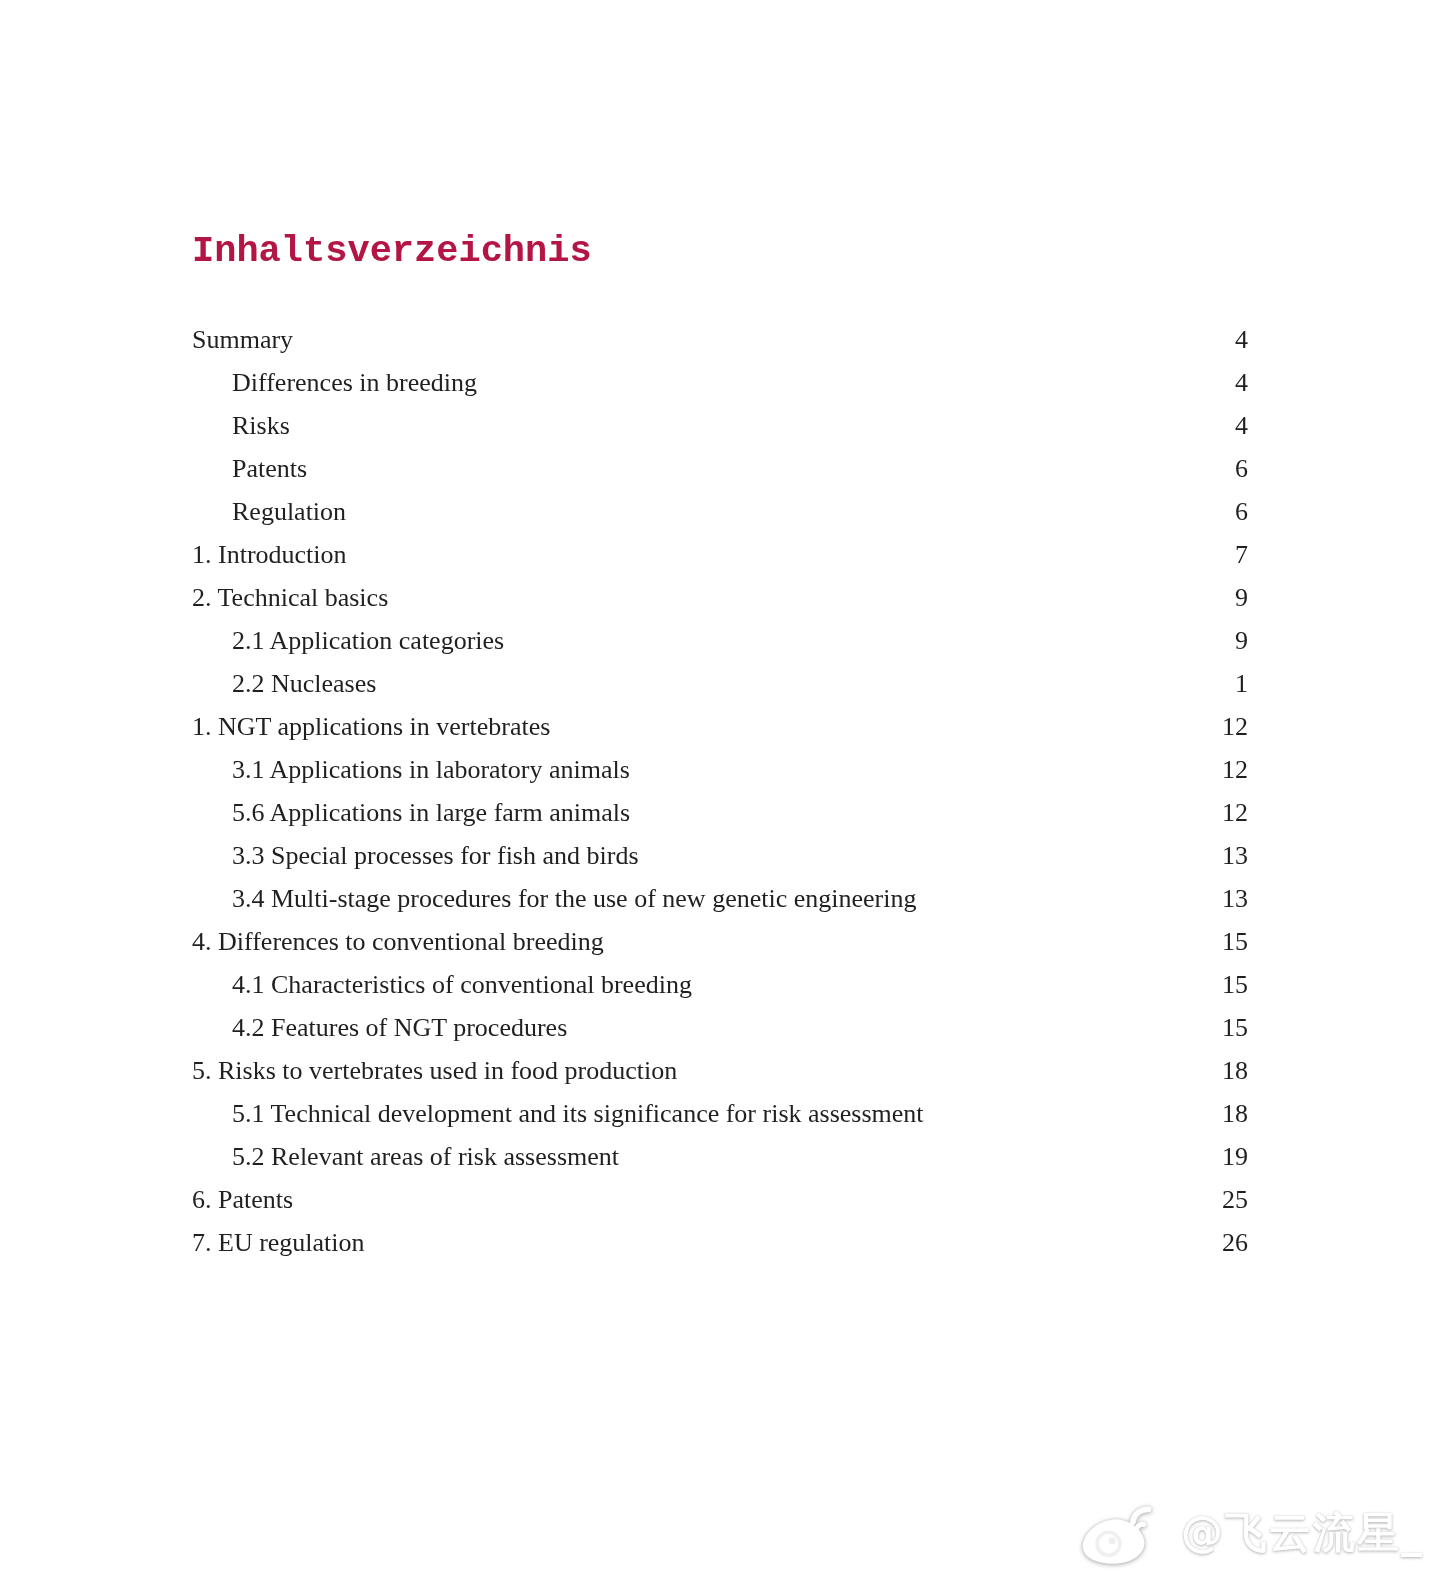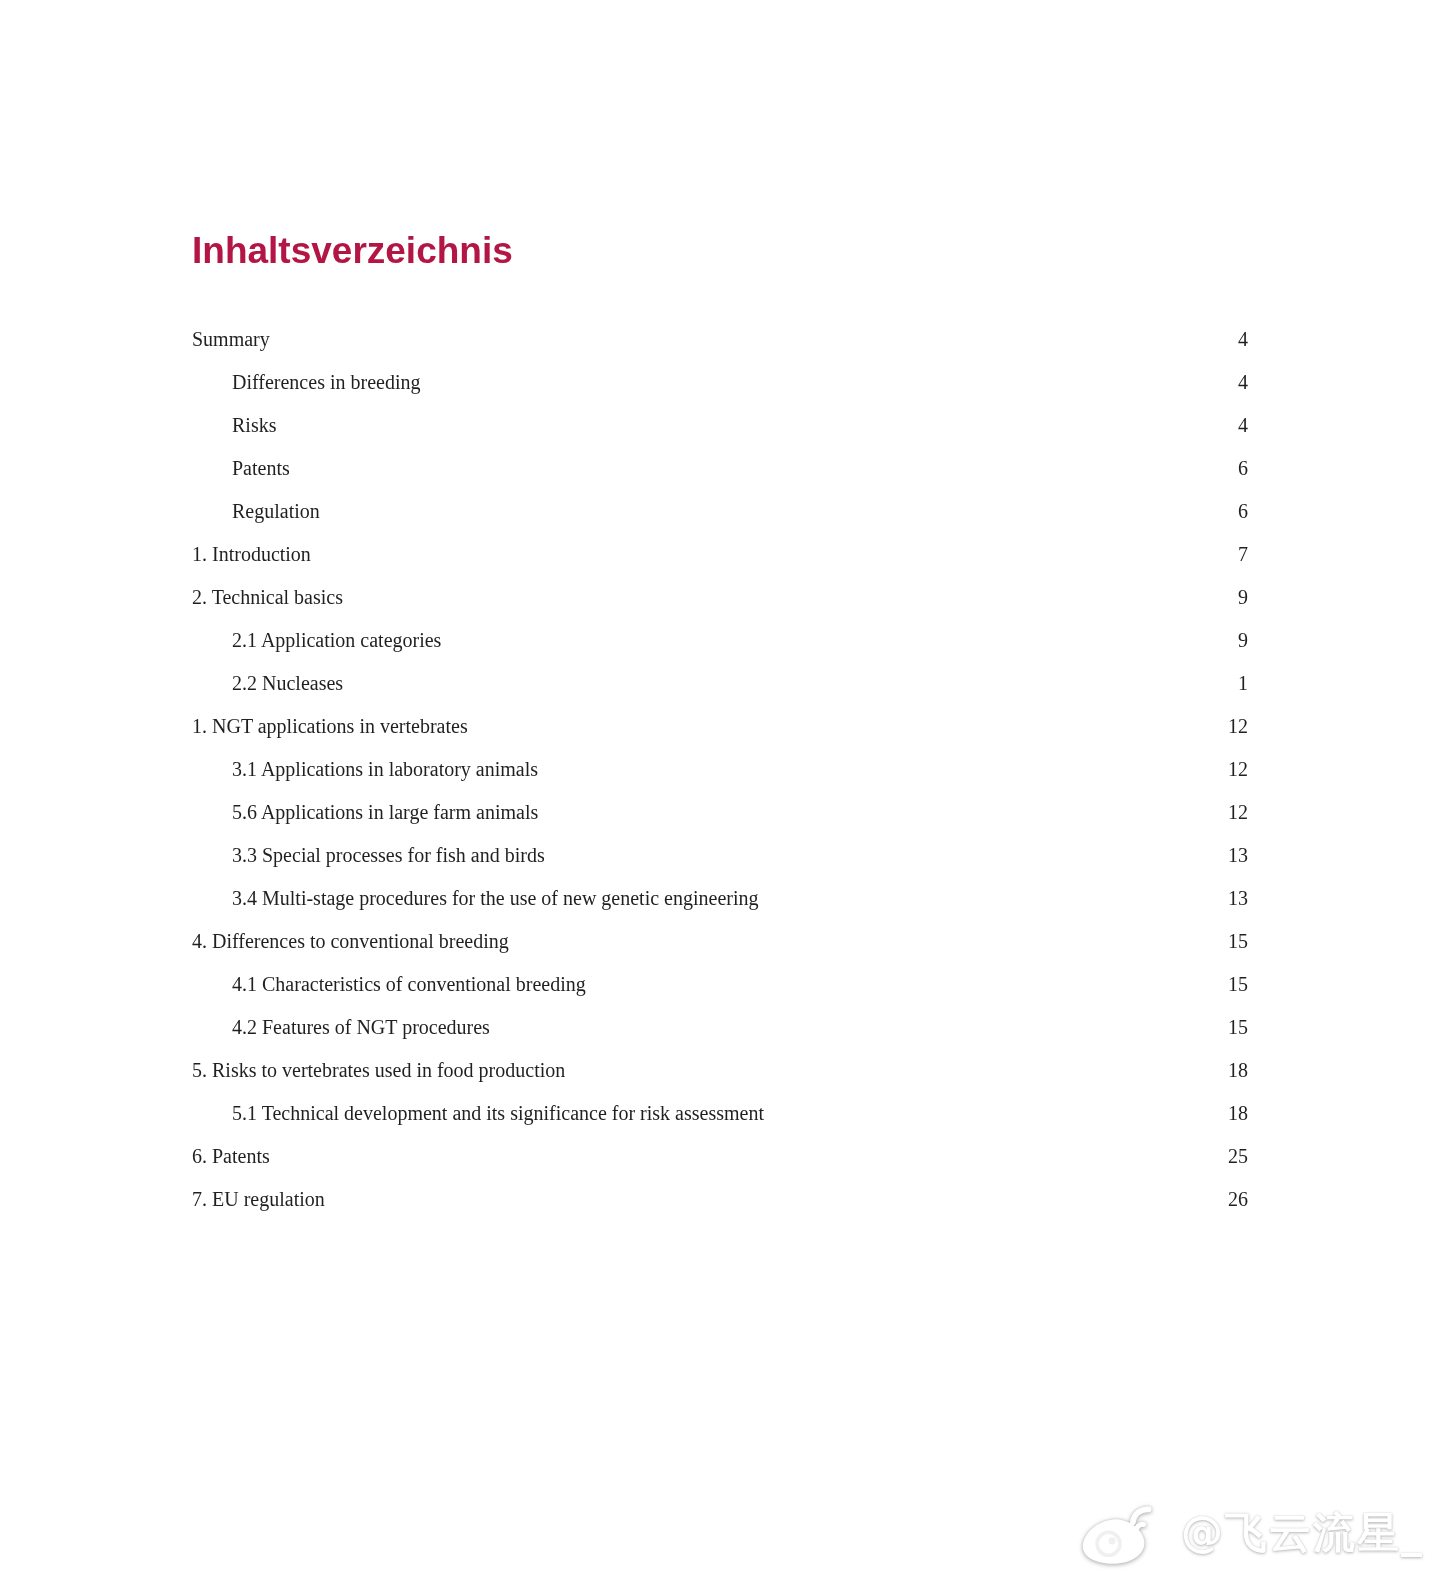--- a/index.html
+++ b/index.html
@@ -13,38 +13,38 @@
     height: 1574px;
     background: #ffffff;
     overflow: hidden;
     font-family: "Liberation Serif", "DejaVu Serif", serif;
   }
   .title {
     position: absolute;
     left: 192px;
     top: 230px;
     margin: 0;
-    font-family: Liberation Sans, sans-serif;
+    font-family: Liberation Mono, monospace;
     font-weight: 700;
     font-size: 37px;
     letter-spacing: 0px;
     color: var(--accent, #b31645);
   }
   .toc {
     position: absolute;
     left: 192px;
     top: 318px;
     width: 1056px;
   }
   .toc-row {
     display: flex;
     align-items: flex-end;
     height: 43px;
     line-height: 43px;
-    font-size: 20px;
+    font-size: 26px;
     color: var(--ink, #211f20);
     font-variant-numeric: oldstyle-nums;
   }
   .toc-row.indent-1 .toc-label {
     padding-left: 40px;
   }
   .toc-label {
     flex: 1 1 auto;
     white-space: nowrap;
     overflow: hidden;
@@ -173,20 +173,24 @@
   <div class="toc-row indent-0">
     <span class="toc-label">5. Risks to vertebrates used in food production</span>
     <span class="toc-page">18</span>
   </div>
 
   <div class="toc-row indent-1">
     <span class="toc-label">5.1 Technical development and its significance for risk assessment</span>
     <span class="toc-page">18</span>
   </div>
 
+  <div class="toc-row indent-1">
+    <span class="toc-label">5.2 Relevant areas of risk assessment</span>
+    <span class="toc-page">19</span>
+  </div>
 
   <div class="toc-row indent-0">
     <span class="toc-label">6. Patents</span>
     <span class="toc-page">25</span>
   </div>
 
   <div class="toc-row indent-0">
     <span class="toc-label">7. EU regulation</span>
     <span class="toc-page">26</span>
   </div>

